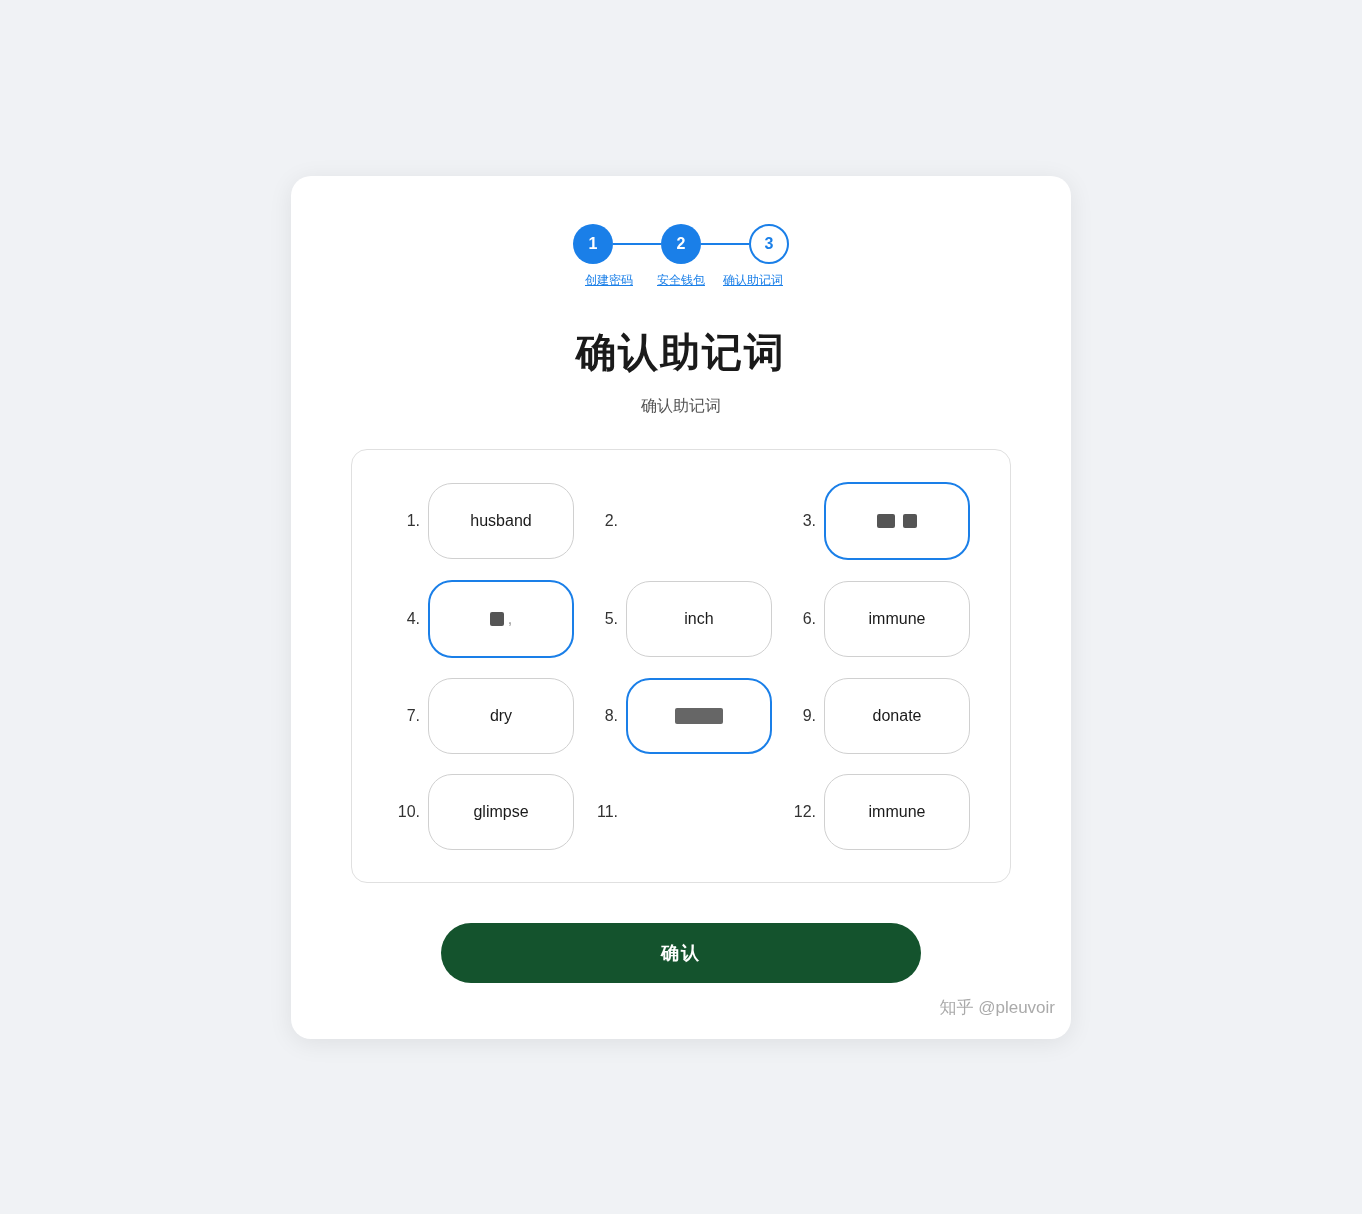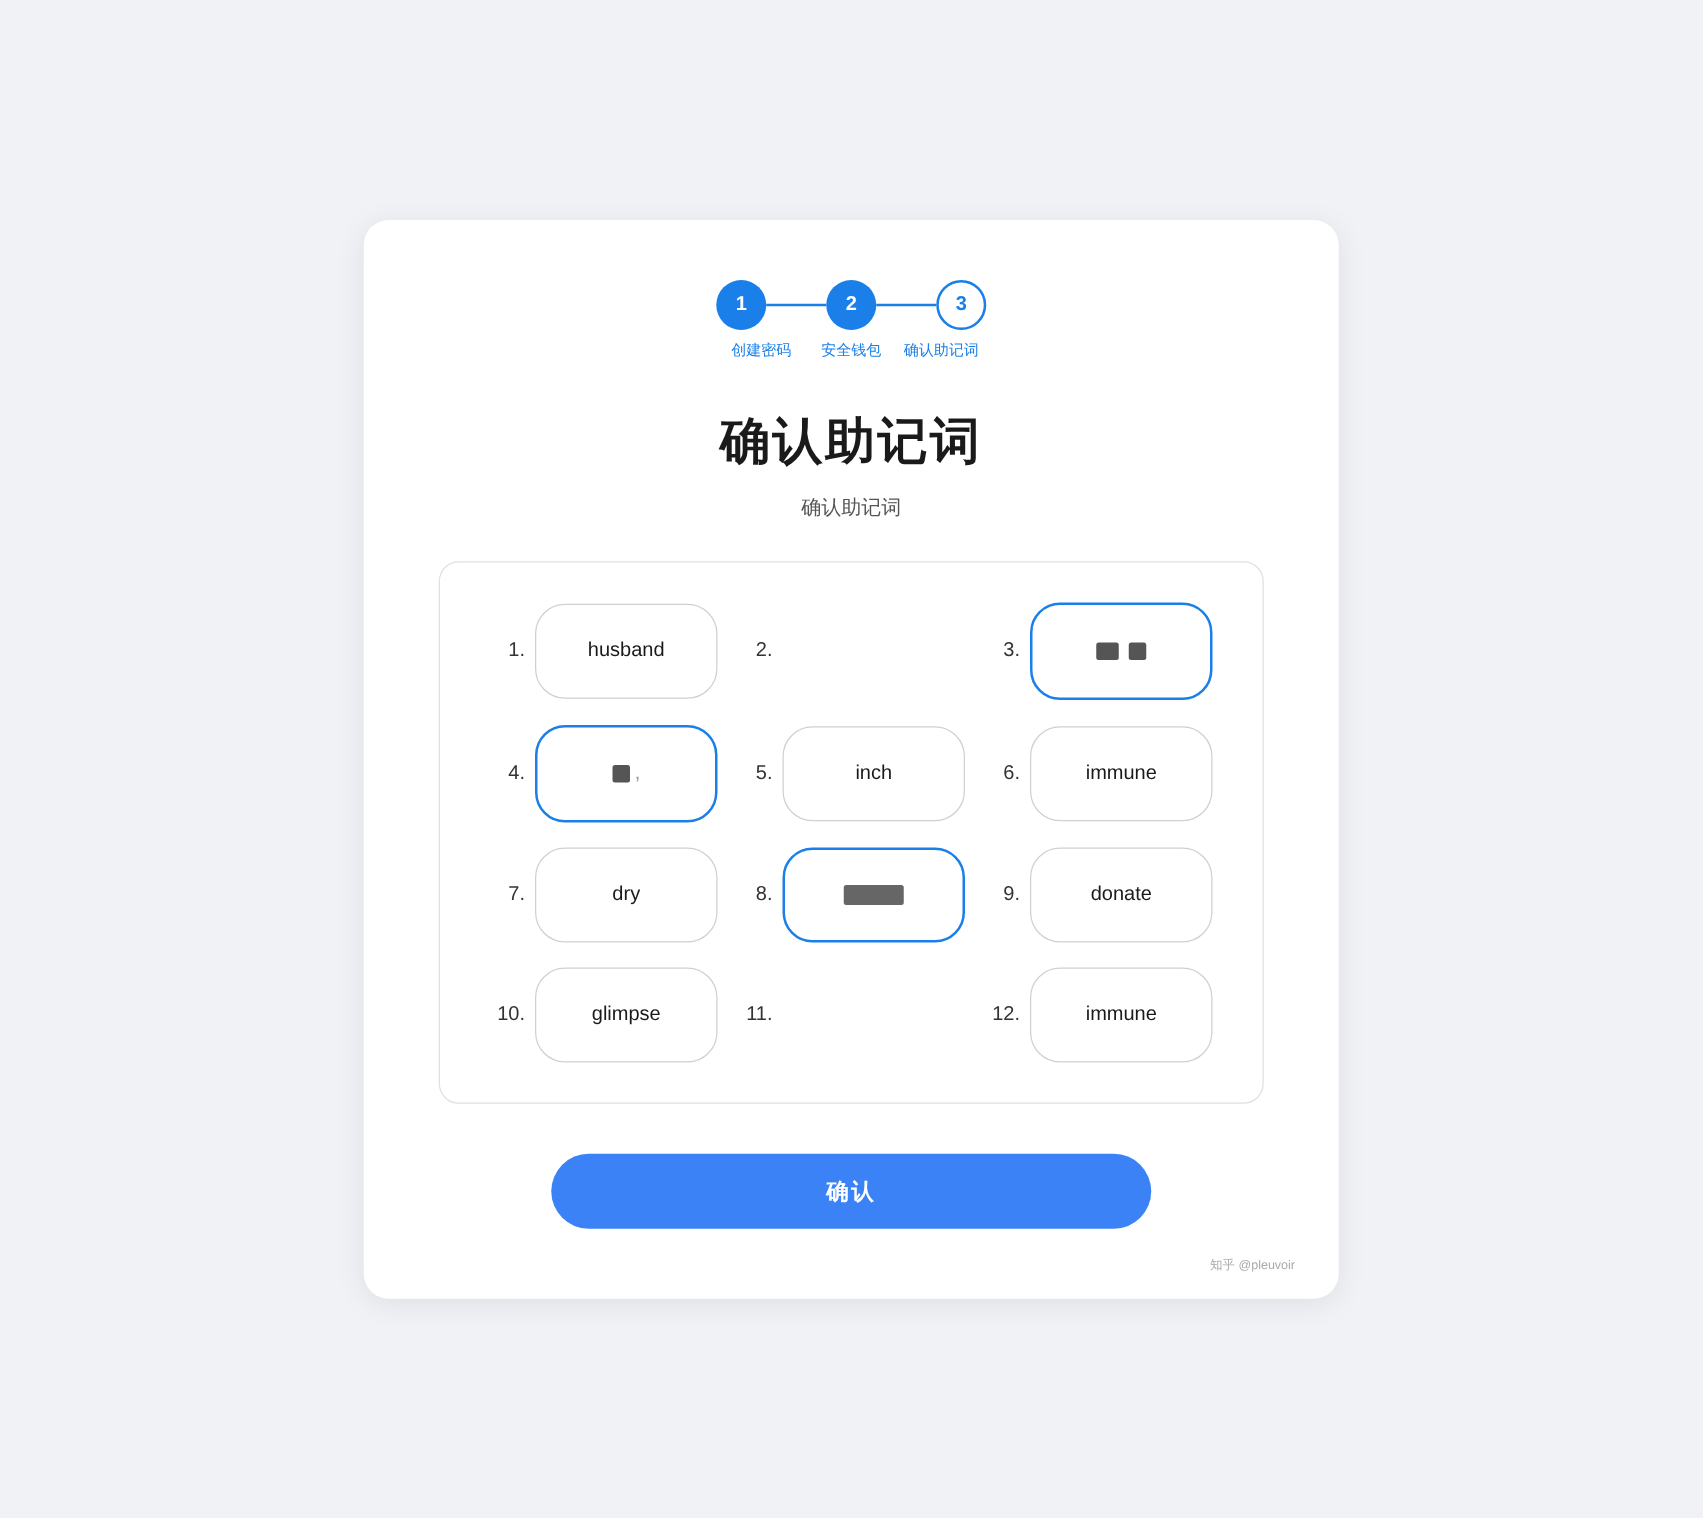--- a/index.html
+++ b/index.html
@@ -72,20 +72,21 @@
     .stepper-labels {
       display: flex;
       gap: 0;
     }
 
     .step-label {
       font-size: 12px;
       color: #1a7fe8;
       text-align: center;
       width: 72px;
+      text-decoration: underline;
     }
 
     
     .main-title {
       text-align: center;
       font-size: 40px;
       font-weight: 700;
       color: #1a1a1a;
       margin-bottom: 16px;
       letter-spacing: 2px;
@@ -157,37 +158,37 @@
       border-radius: 2px;
       vertical-align: middle;
     }
 
     
     .confirm-btn {
       display: block;
       width: 480px;
       margin: 0 auto;
       padding: 18px;
-      background: #3b82f6;
+      background: #14532d;
       color: #fff;
       font-size: 18px;
       font-weight: 600;
       border: none;
       border-radius: 32px;
       cursor: pointer;
       text-align: center;
       letter-spacing: 2px;
     }
 
     
     .watermark {
       position: absolute;
       bottom: 20px;
-      right: 35px;
-      font-size: 10px;
+      right: 16px;
+      font-size: 17px;
       color: #aaa;
     }
   </style>
 </head>
 <body>
 
 <div class="card">
 
   <div class="stepper">
     <div class="stepper-circles">

